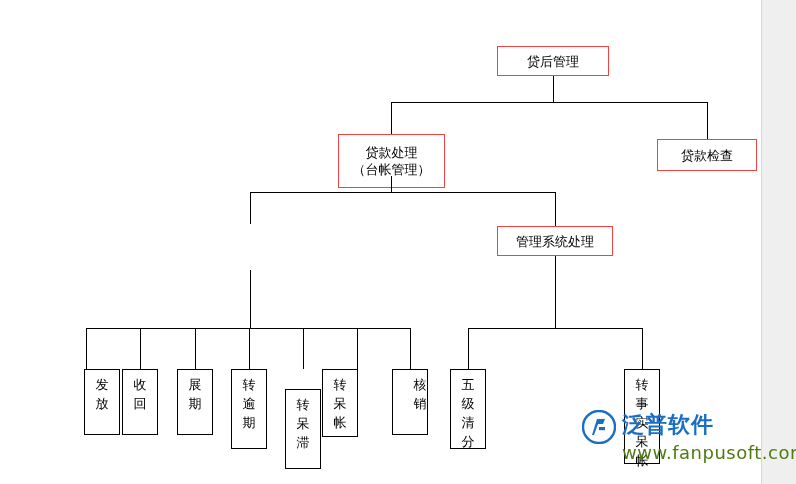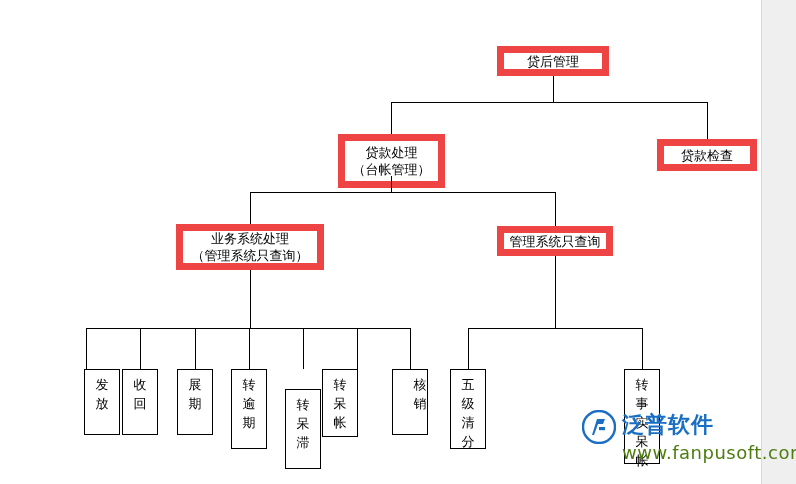--- a/index.html
+++ b/index.html
@@ -15,21 +15,21 @@
     background:#ffffff;
   }
   .right-strip{
     position:absolute;right:0;top:0;width:34px;height:484px;
     background:#efefef;
     border-left:1px solid #d8d8d8;
   }
   .node{
     position:absolute;
     box-sizing:border-box;
-    border:7px solid #ef4444;
+    border:1px solid #ef4444;
     background:#ffffff;
     display:flex;
     flex-direction:column;
     align-items:center;
     justify-content:center;
     font-size:13px;
     line-height:17px;
     color:#000;
     text-align:center;
     white-space:pre;
@@ -97,27 +97,23 @@
 
   <div class="node" style="left:338px;top:134px;width:107px;height:54px;">
     <div>贷款处理
 （台帐管理）</div>
   </div>
 
   <div class="node" style="left:657px;top:139px;width:100px;height:32px;">
     <div>贷款检查</div>
   </div>
 
-  <div class="node" style="left:176px;top:224px;width:148px;height:46px;">
-    <div>业务系统处理
-（管理系统只查询）</div>
-  </div>
 
   <div class="node" style="left:497px;top:226px;width:116px;height:30px;">
-    <div>管理系统只查询</div>
+    <div>管理系统处理</div>
   </div>
 
   <div class="vnode" style="left:68px;top:369px;width:36px;height:66px;margin-left:16px;">
     <span>发放</span>
   </div>
   <div class="vnode" style="left:122px;top:369px;width:36px;height:66px;">
     <span>收回</span>
   </div>
   <div class="vnode" style="left:177px;top:369px;width:36px;height:66px;">
     <span>展期</span>

